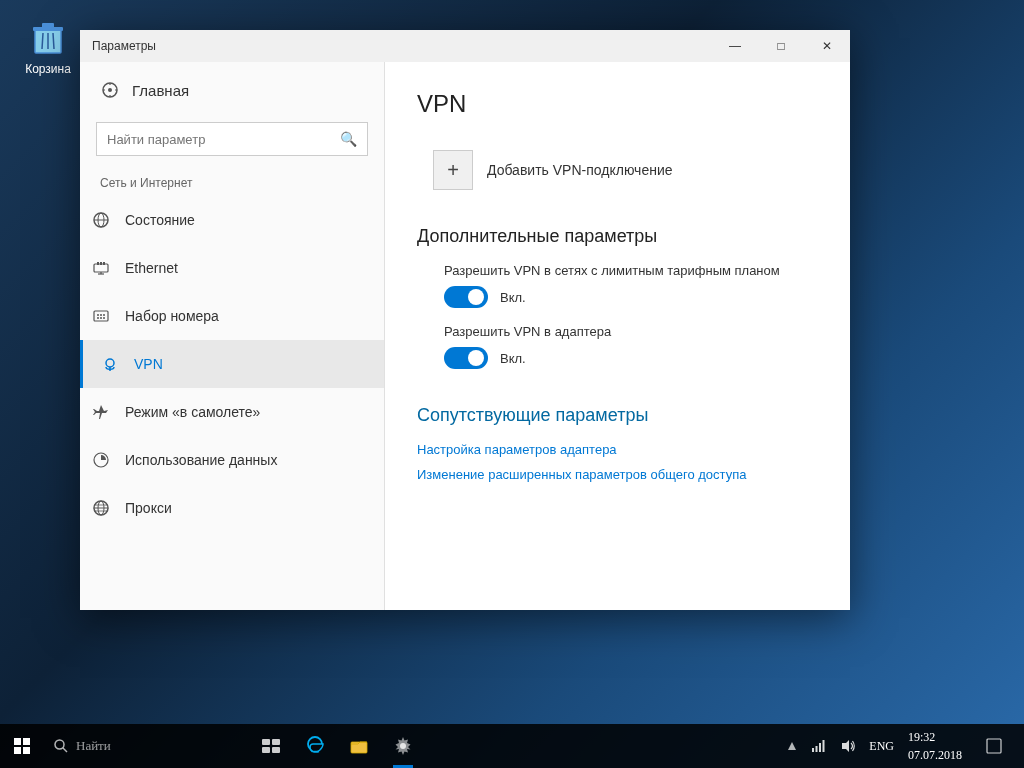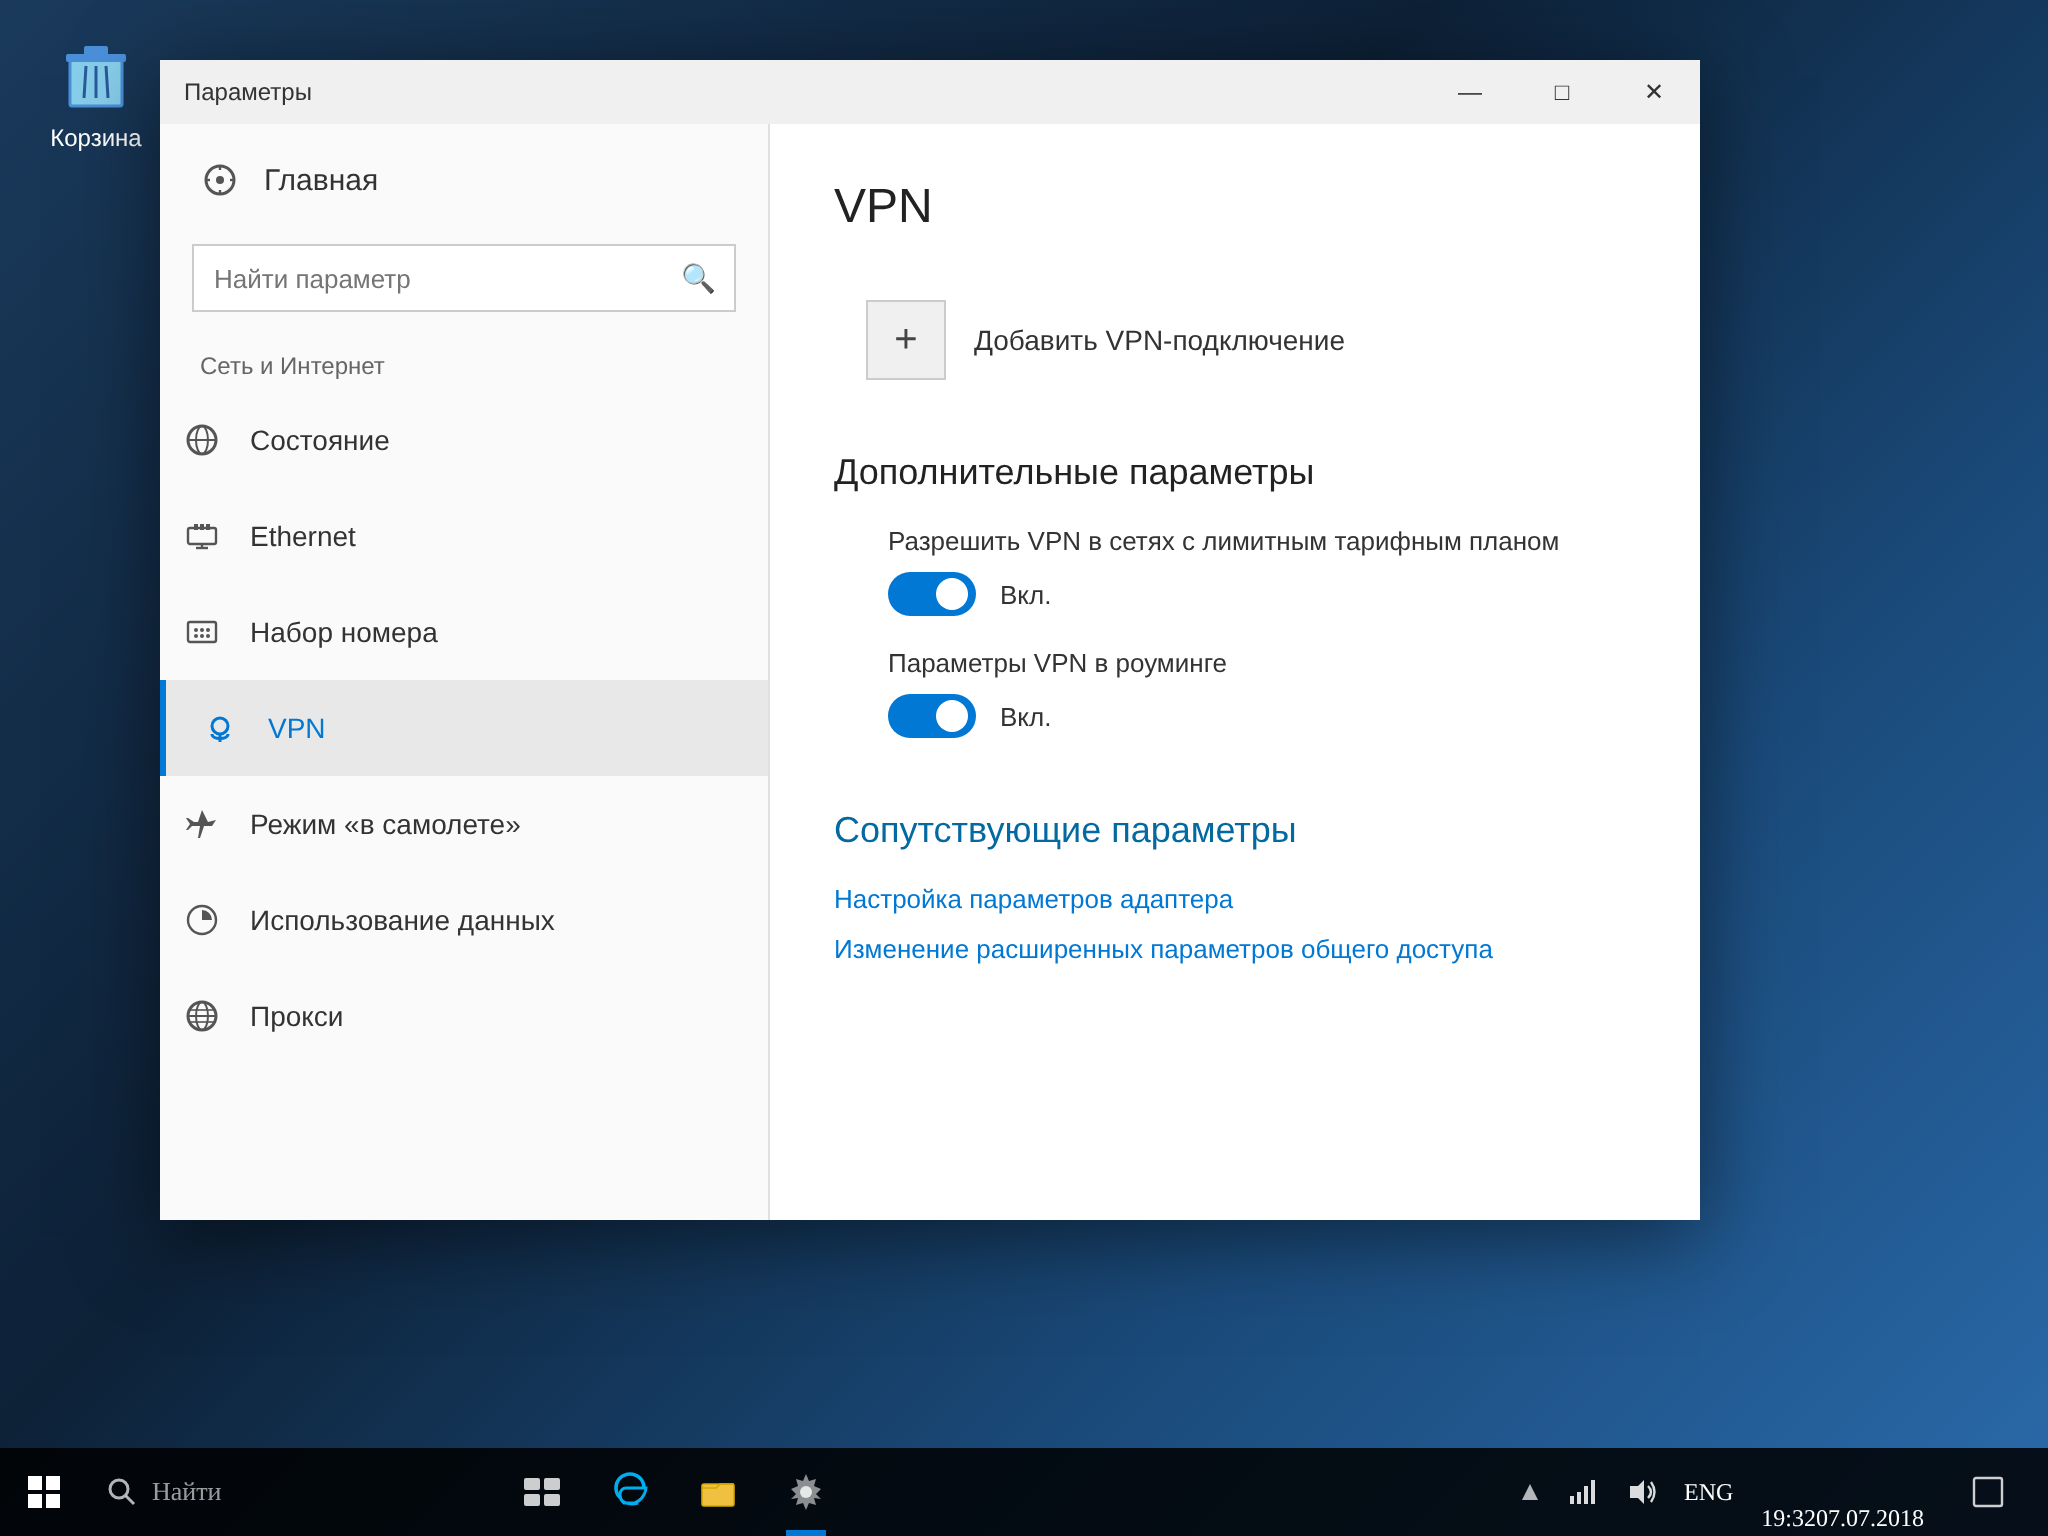--- a/index.html
+++ b/index.html
@@ -120,22 +120,21 @@
     .taskbar-tray {
       display: flex;
       align-items: center;
       gap: 4px;
       padding: 0 6px;
       height: 44px;
       cursor: pointer;
     }
     .taskbar-clock {
       display: flex;
-      flex-direction: row;
-      align-items: flex-end;
+      flex-direction: column;
       justify-content: center;
       padding: 0 8px;
       height: 44px;
       font-size: 12px;
       line-height: 1.5;
       cursor: pointer;
     }
     .taskbar-notification {
       width: 44px;
       height: 44px;
@@ -525,21 +524,21 @@
 
         <div class="setting-row">
           <div class="setting-label">Разрешить VPN в сетях с лимитным тарифным планом</div>
           <div class="toggle-row">
             <div class="toggle"></div>
             <span class="toggle-label">Вкл.</span>
           </div>
         </div>
 
         <div class="setting-row">
-          <div class="setting-label">Параметры VPN в роуминге</div>
+          <div class="setting-label">Разрешить VPN в адаптера</div>
           <div class="toggle-row">
             <div class="toggle"></div>
             <span class="toggle-label">Вкл.</span>
           </div>
         </div>
 
         <h2 class="related-section-title">Сопутствующие параметры</h2>
 
         <a class="related-link">Настройка параметров адаптера</a>
         <a class="related-link">Изменение расширенных параметров общего доступа</a>

